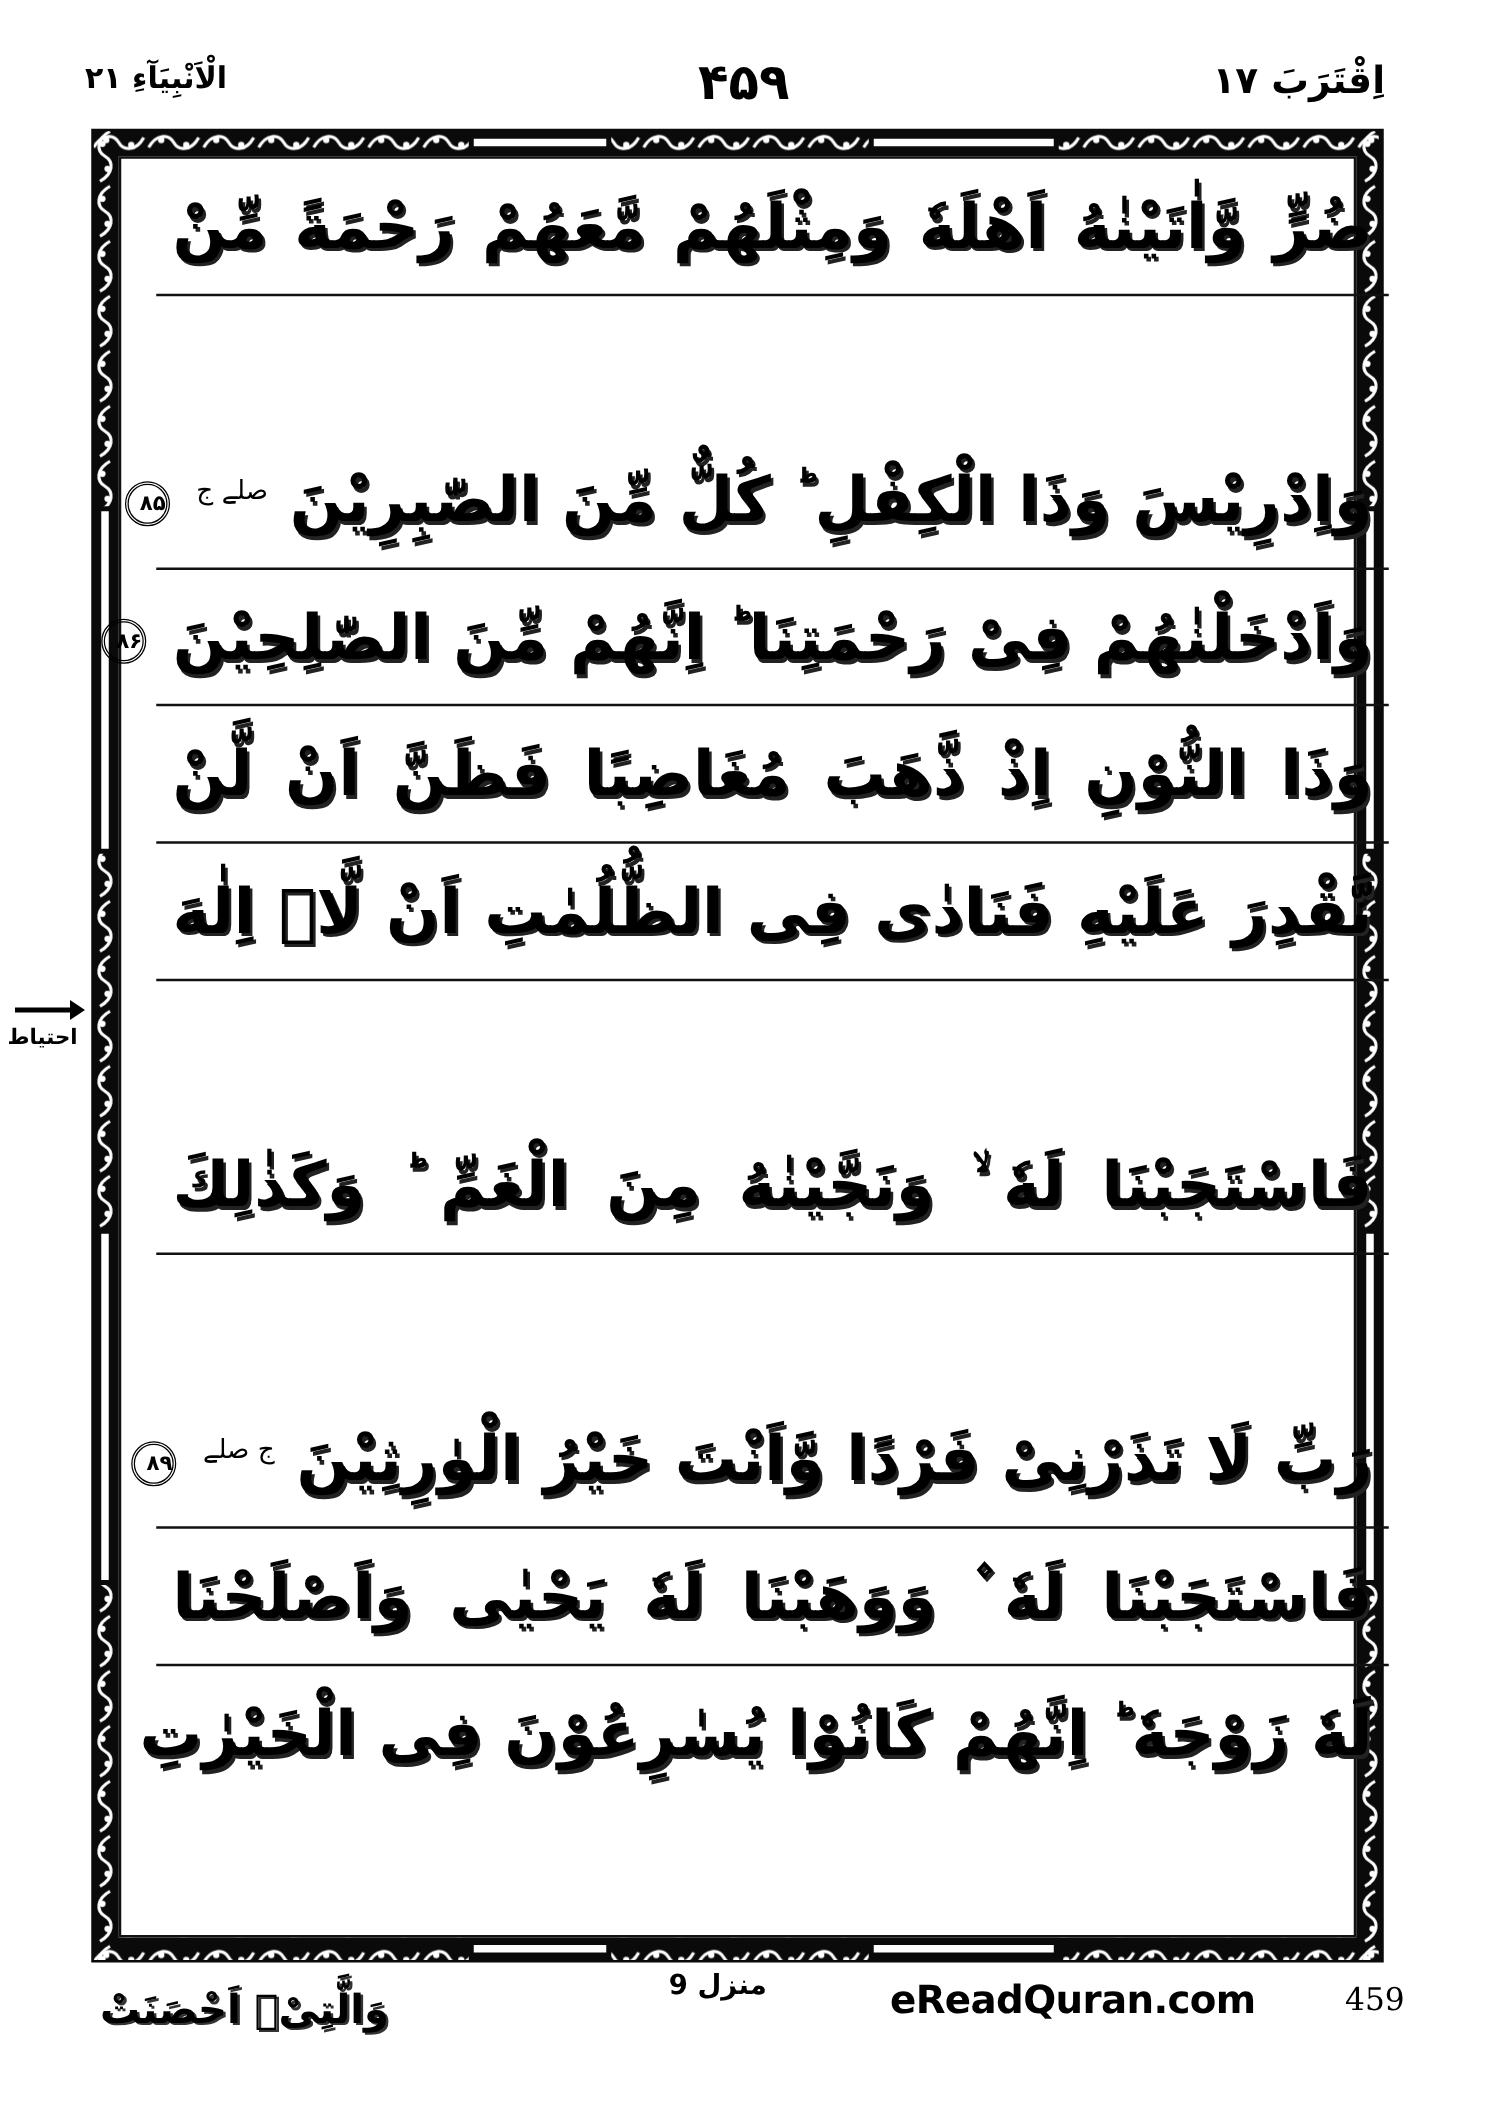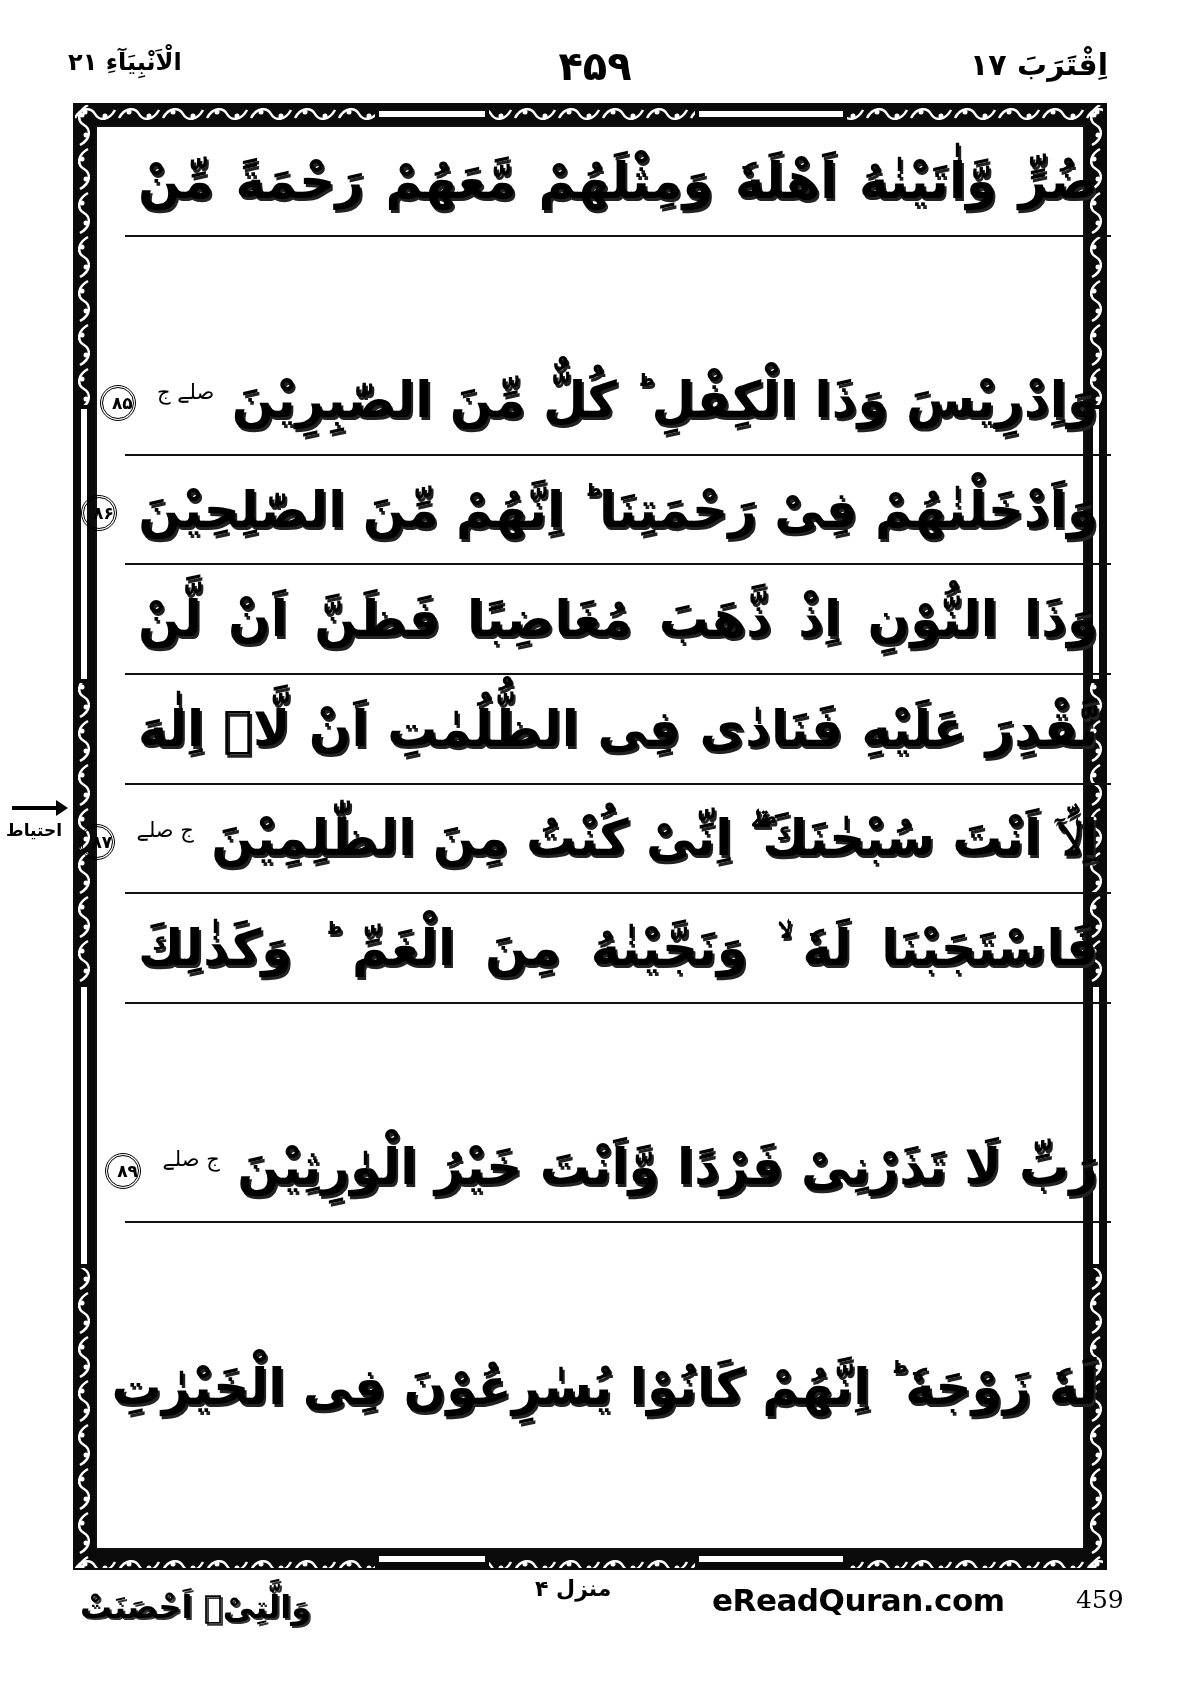--- a/index.html
+++ b/index.html
@@ -112,47 +112,43 @@
   </div>
 
   <div class="line" style="top:438.4px">
     <span class="verse">وَذَا النُّوْنِ اِذْ ذَّهَبَ مُغَاضِبًا فَظَنَّ اَنْ لَّنْ</span>
   </div>
 
   <div class="line" style="top:548px">
     <span class="verse">نَّقْدِرَ عَلَیْهِ فَنَادٰى فِی الظُّلُمٰتِ اَنْ لَّاۤ اِلٰهَ</span>
   </div>
 
-  <div class="line" style="top:657.6px">
-    <span class="verse">
-      <span>اِلَّاۤ اَنْتَ سُبْحٰنَكَ ۖۗ اِنِّیْ كُنْتُ مِنَ الظّٰلِمِیْنَ</span>
-      <span class="stop">ج صلے</span>
-      <span class="ayah">۸۷</span>
-    </span>
-  </div>
 
   <div class="line" style="top:767.2px">
     <span class="verse">فَاسْتَجَبْنَا لَهٗ ۙ وَنَجَّیْنٰهُ مِنَ الْغَمِّ ؕ وَكَذٰلِكَ</span>
   </div>
 
 
   <div class="line" style="top:986.4px">
     <span class="verse">
       <span>رَبِّ لَا تَذَرْنِیْ فَرْدًا وَّاَنْتَ خَیْرُ الْوٰرِثِیْنَ</span>
       <span class="stop">ج صلے</span>
       <span class="ayah">۸۹</span>
     </span>
   </div>
 
+  <div class="line" style="top:1096px">
+    <span class="verse">فَاسْتَجَبْنَا لَهٗ ۫ وَوَهَبْنَا لَهٗ یَحْیٰى وَاَصْلَحْنَا</span>
+  </div>
 
   <div class="line" style="top:1205.6px">
     <span class="verse">لَهٗ زَوْجَهٗ ؕ اِنَّهُمْ كَانُوْا یُسٰرِعُوْنَ فِی الْخَیْرٰتِ</span>
   </div>
 
 </div>
 
 <div class="side-arrow"></div>
 <div class="side-label">احتیاط</div>
 
 <div class="ftr-catch">وَالَّتِیْۤ اَحْصَنَتْ</div>
-<div class="ftr-manzil">منزل ۴</div>
+<div class="ftr-manzil">منزل 9</div>
 <div class="ftr-site">eReadQuran.com</div>
 <div class="ftr-num">459</div>
 
 </body></html>

